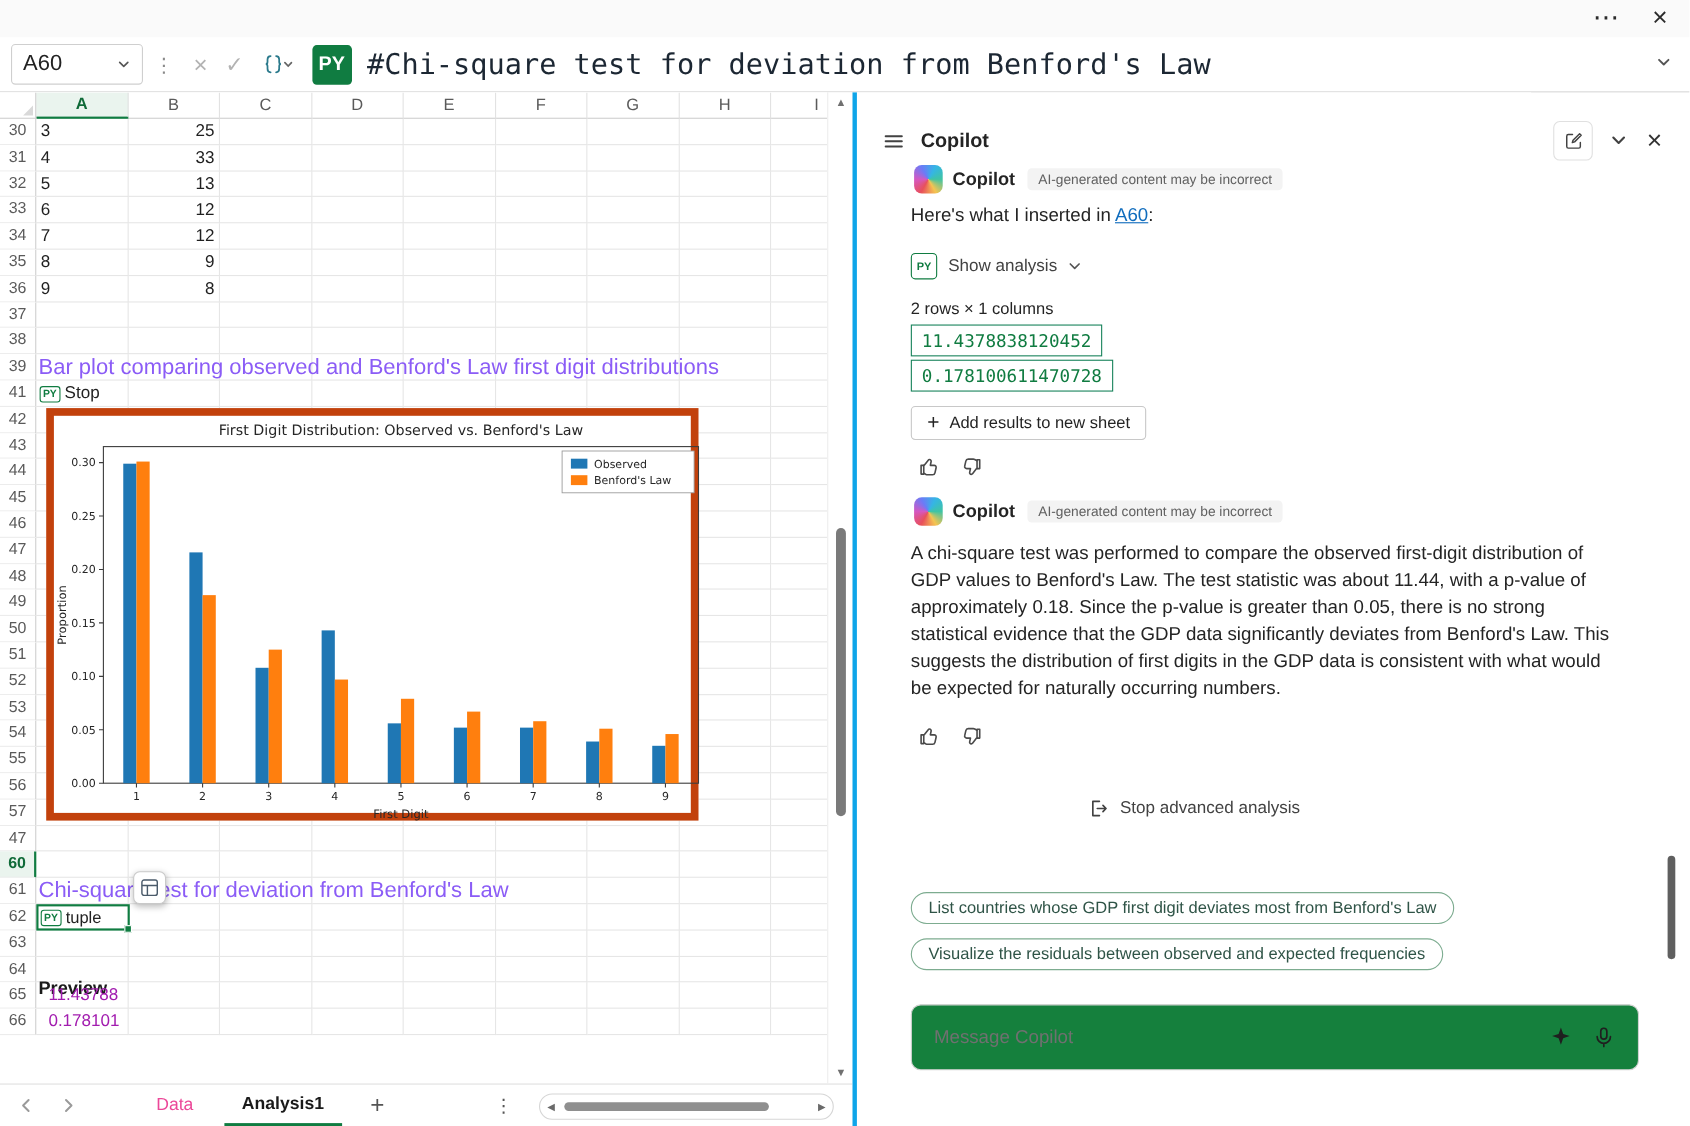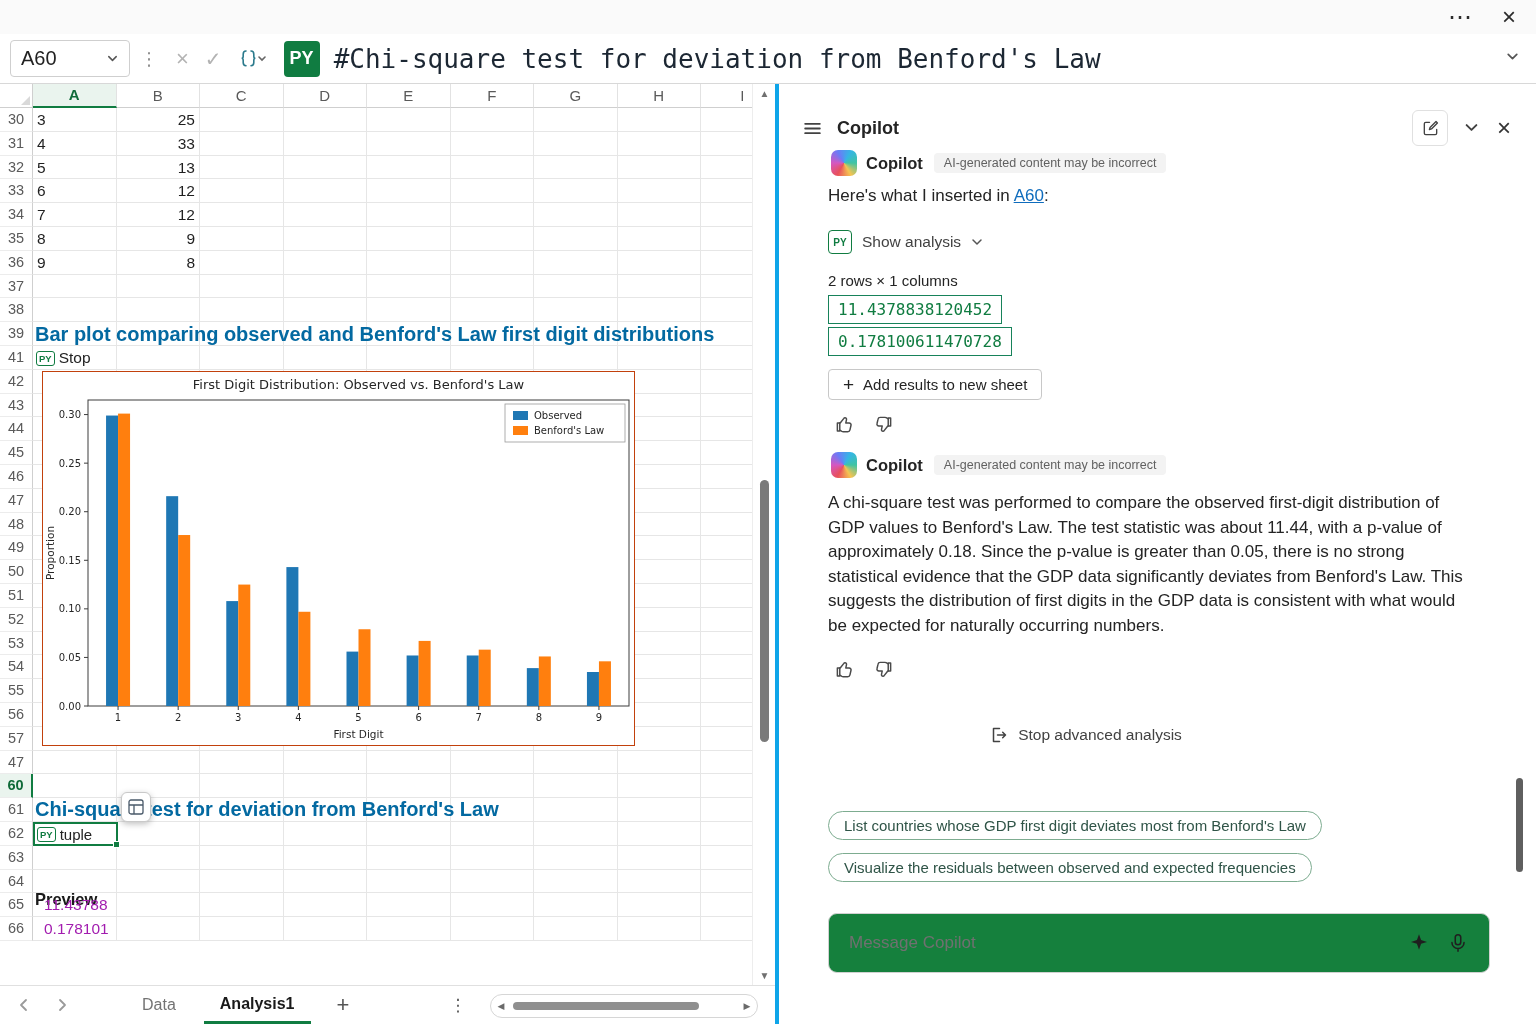--- a/index.html
+++ b/index.html
@@ -27,41 +27,41 @@
   .corner{width:33px;height:24px;flex:none;border-right:1px solid #cfcfcf;border-bottom:1px solid #cfcfcf;position:relative}
   .corner:after{content:"";position:absolute;right:2px;bottom:2px;border-left:9px solid transparent;border-bottom:9px solid #d9d9d9}
   .col-hdr{width:83.5px;flex:none;text-align:center;font-size:15px;color:#5a5a5a;line-height:23px;border-right:1px solid #e2e2e2;border-bottom:1px solid #cfcfcf}
   .col-hdr.sel-col{background:#eaf4ee;color:#0f6a38;font-weight:bold;border-bottom:2px solid #107C41;line-height:22px}
   .grid-row{display:flex;height:23.8px}
   .row-num{width:33px;flex:none;text-align:center;font-size:14.5px;color:#5a5a5a;line-height:23.8px;border-right:1px solid #cfcfcf;border-bottom:1px solid #ececec;background:#fff}
   .row-num.sel-row{background:#eaf4ee;color:#0f6a38;font-weight:bold;border-right:2px solid #107C41}
   .grid-cell{width:83.5px;flex:none;border-right:1px solid #e6e6e6;border-bottom:1px solid #e6e6e6;font-size:15.5px;color:#1f1f1f;line-height:23.8px;padding:0 4px;white-space:nowrap;overflow:hidden}
   .grid-cell.ar{text-align:right}
 
-  .sheet-heading{position:absolute;left:35px;font-size:20px;font-weight:bold;color:#0369a1;white-space:nowrap;line-height:23.8px}
+  .sheet-heading{position:absolute;left:35px;font-size:20px;font-weight:normal;color:#8b5cf6;white-space:nowrap;line-height:23.8px}
   .py-row{position:absolute;left:36px;display:flex;align-items:center;font-size:15.5px;color:#222;height:23.8px}
   .py-badge-sm{display:inline-flex;align-items:center;justify-content:center;border:1px solid #107C41;color:#107C41;font-size:9.5px;font-weight:700;border-radius:3px;padding:0 2px;height:15px;margin-right:4px;background:#fff;flex:none}
   .preview-label{position:absolute;left:35px;font-size:16.5px;font-weight:bold;color:#1a1a1a;line-height:23.8px}
   .preview-val{position:absolute;left:44px;font-size:15.5px;color:#a21caf;line-height:23.8px}
 
-  .chart-box{position:absolute;left:42px;top:287px;width:593px;height:375px;background:#fff;border:1px solid #c2410c}
+  .chart-box{position:absolute;left:42px;top:287px;width:593px;height:375px;background:#fff;border:7px solid #c2410c}
 
   .sel-cell{position:absolute;left:33px;top:738px;width:85px;height:24px;border:2px solid #107C41;background:#fff;display:flex;align-items:center;padding-left:2px;font-size:15px;color:#222}
   .fill-handle{position:absolute;right:-4px;bottom:-4px;width:7px;height:7px;background:#107C41;border:1px solid #fff}
   .card-icon{position:absolute;left:121px;top:708px;width:30px;height:30px;background:#fff;border:1px solid #c9c9c9;border-radius:6px;box-shadow:0 2px 6px rgba(0,0,0,.25);display:flex;align-items:center;justify-content:center}
 
   
   .v-scroll{position:absolute;top:84px;left:752px;width:23px;height:901px;background:#fff;border-left:1px solid #ededed}
   .v-arrow{position:absolute;left:0;width:23px;text-align:center;font-size:10px;color:#707070}
   .v-thumb{position:absolute;left:7px;top:396px;width:9px;height:262px;background:#7a7a7a;border-radius:5px}
 
   
   .sheet-bar{position:absolute;top:985px;left:0;width:775px;height:39px;background:#fff;border-top:1px solid #e0e0e0;display:flex;align-items:center}
   .nav-chev{margin-left:16px;display:flex;align-items:center}
-  .tab{height:38px;display:flex;align-items:center;padding:0 16px;font-size:16px;color:#737373}
+  .tab{height:38px;display:flex;align-items:center;padding:0 16px;font-size:16px;color:#ec4899}
   .tab.active{font-weight:bold;color:#1a1a1a;border-bottom:3px solid #107C41}
   .tab-add{font-size:22px;color:#555;margin-left:26px}
   .tab-more{font-size:17px;color:#555;margin-left:100px}
   .h-scroll{position:absolute;left:490px;top:8px;width:268px;height:24px;border:1px solid #d6d6d6;border-radius:12px;background:#fff;display:flex;align-items:center}
   .h-arrow{font-size:9px;color:#6a6a6a;width:20px;text-align:center}
   .h-thumb{height:8px;width:186px;background:#8f8f8f;border-radius:4px;margin-left:2px}
 
   
   .copilot{position:absolute;top:84px;left:775px;width:617px;height:940px;background:#fff;border-left:4px solid #0ea5e9}
   .cp-header{position:absolute;top:24px;left:0;width:100%;height:40px;display:flex;align-items:center}

